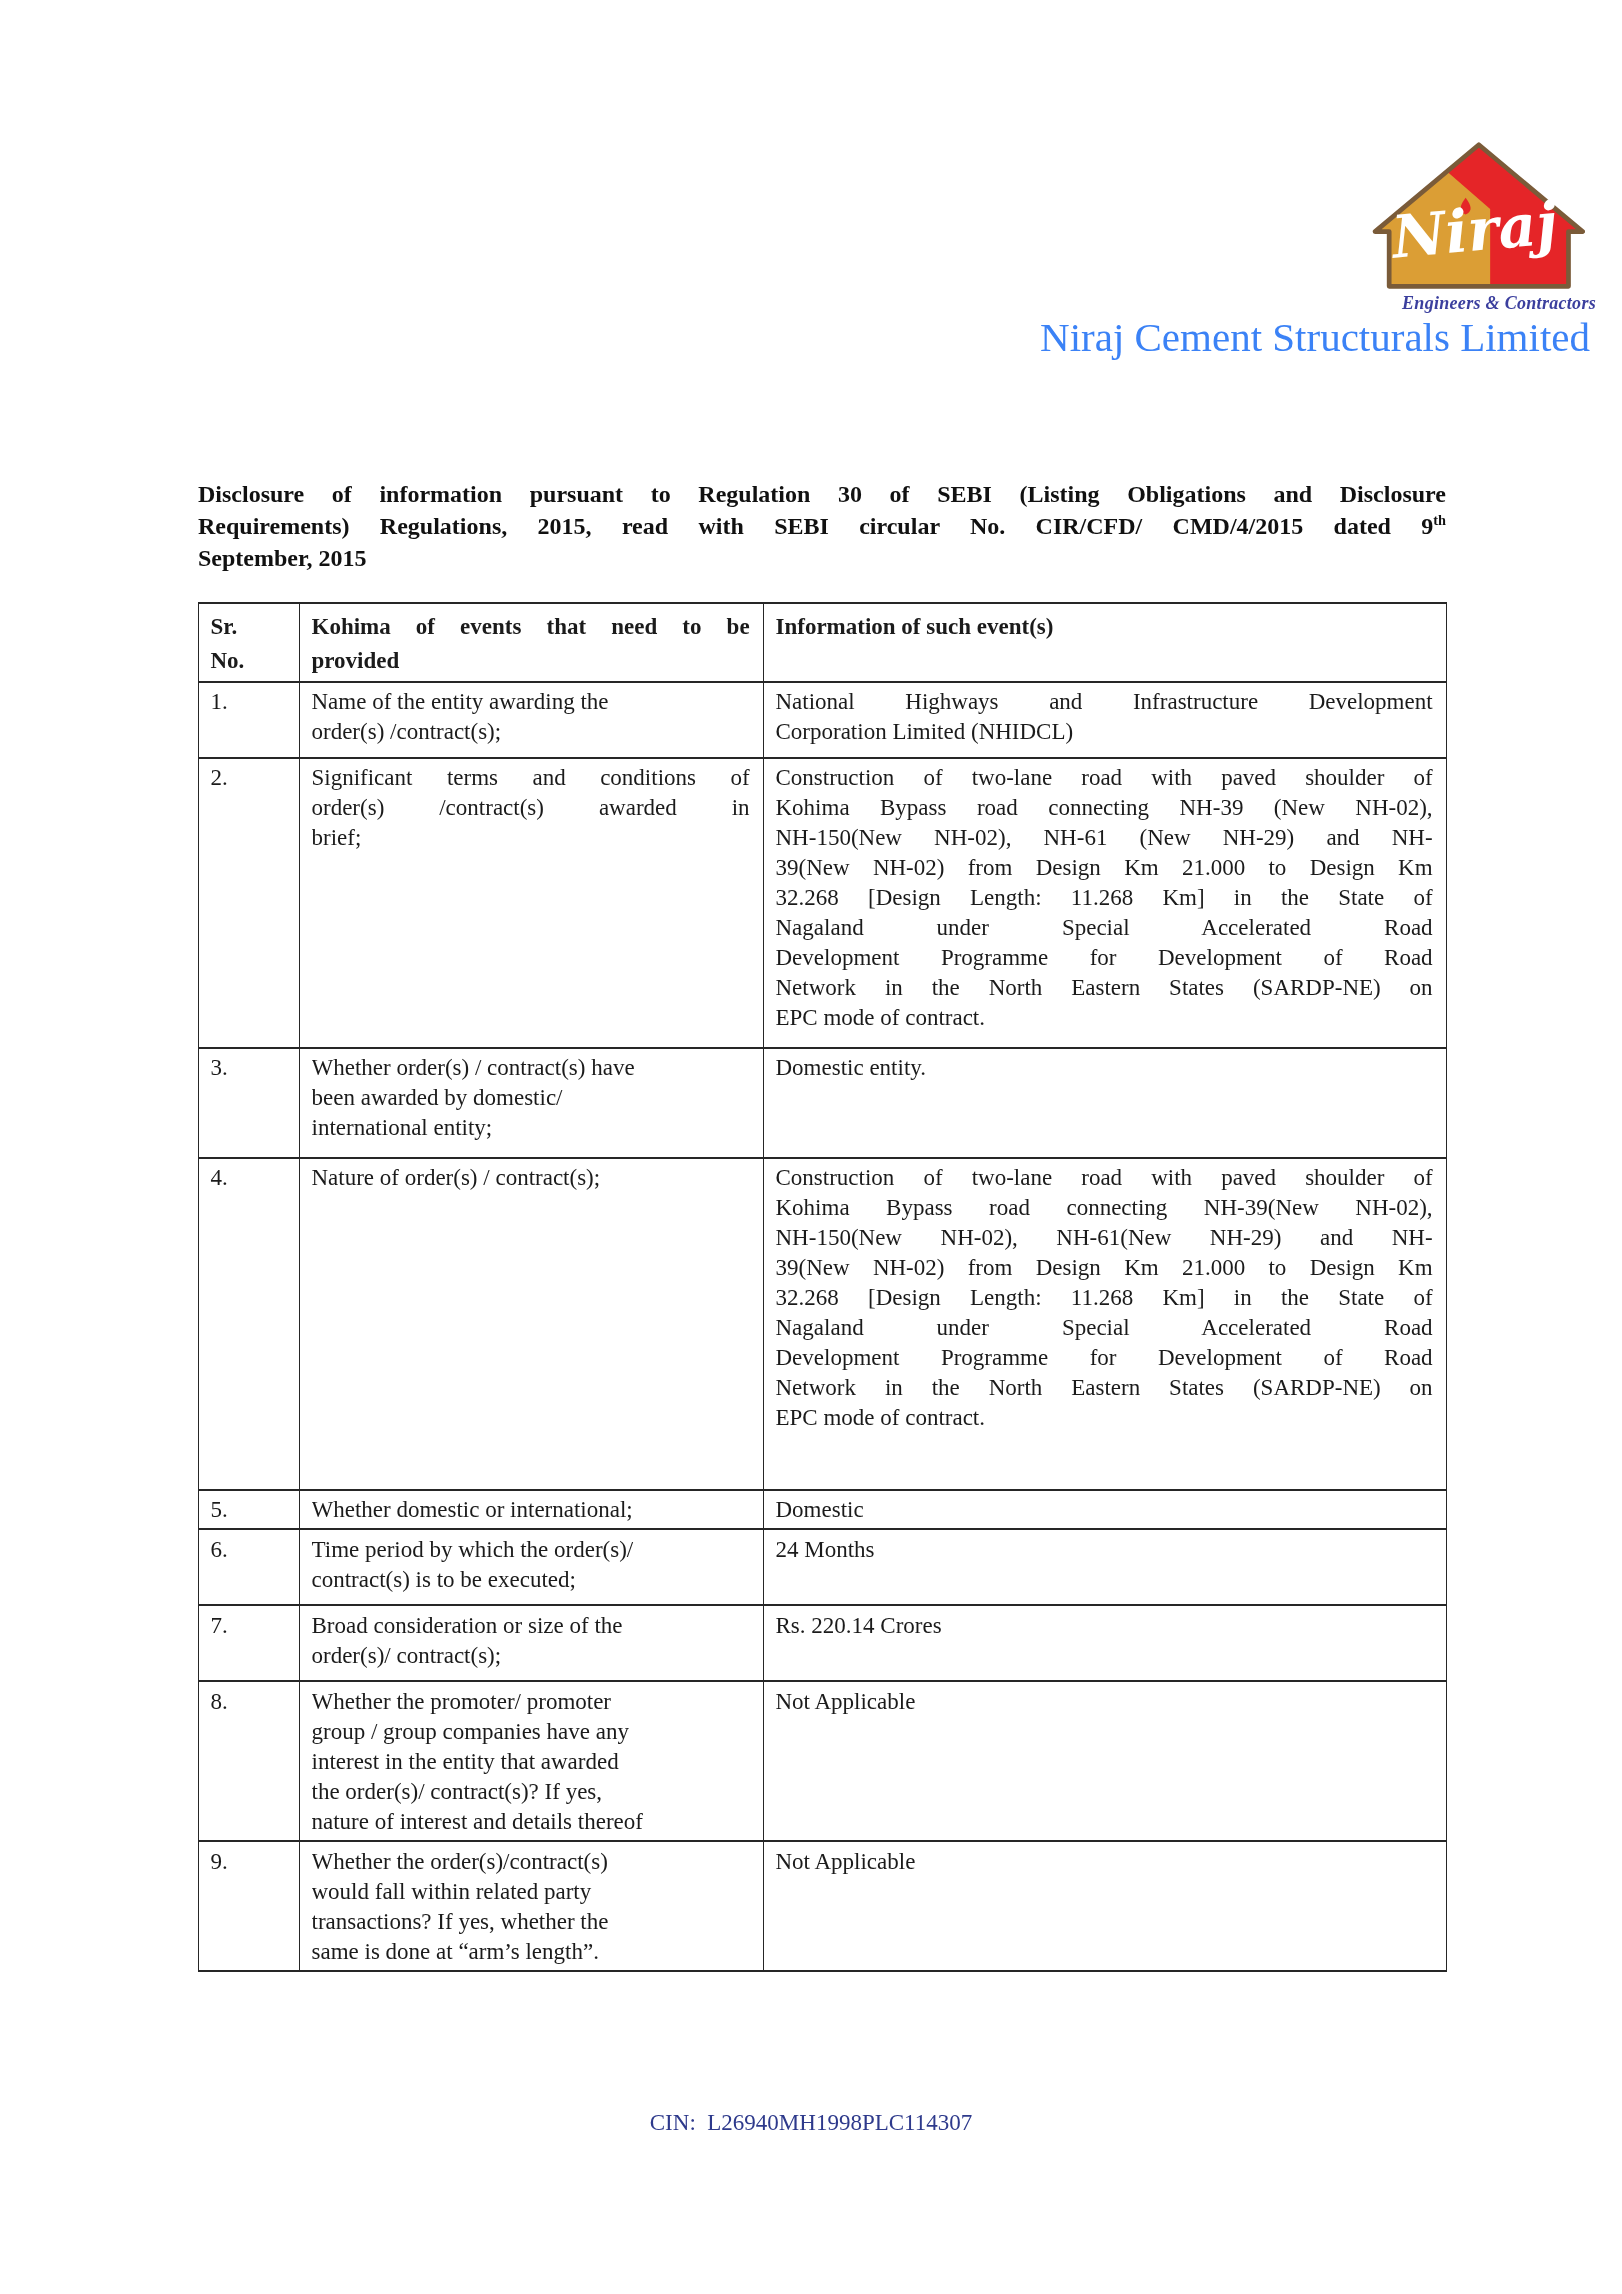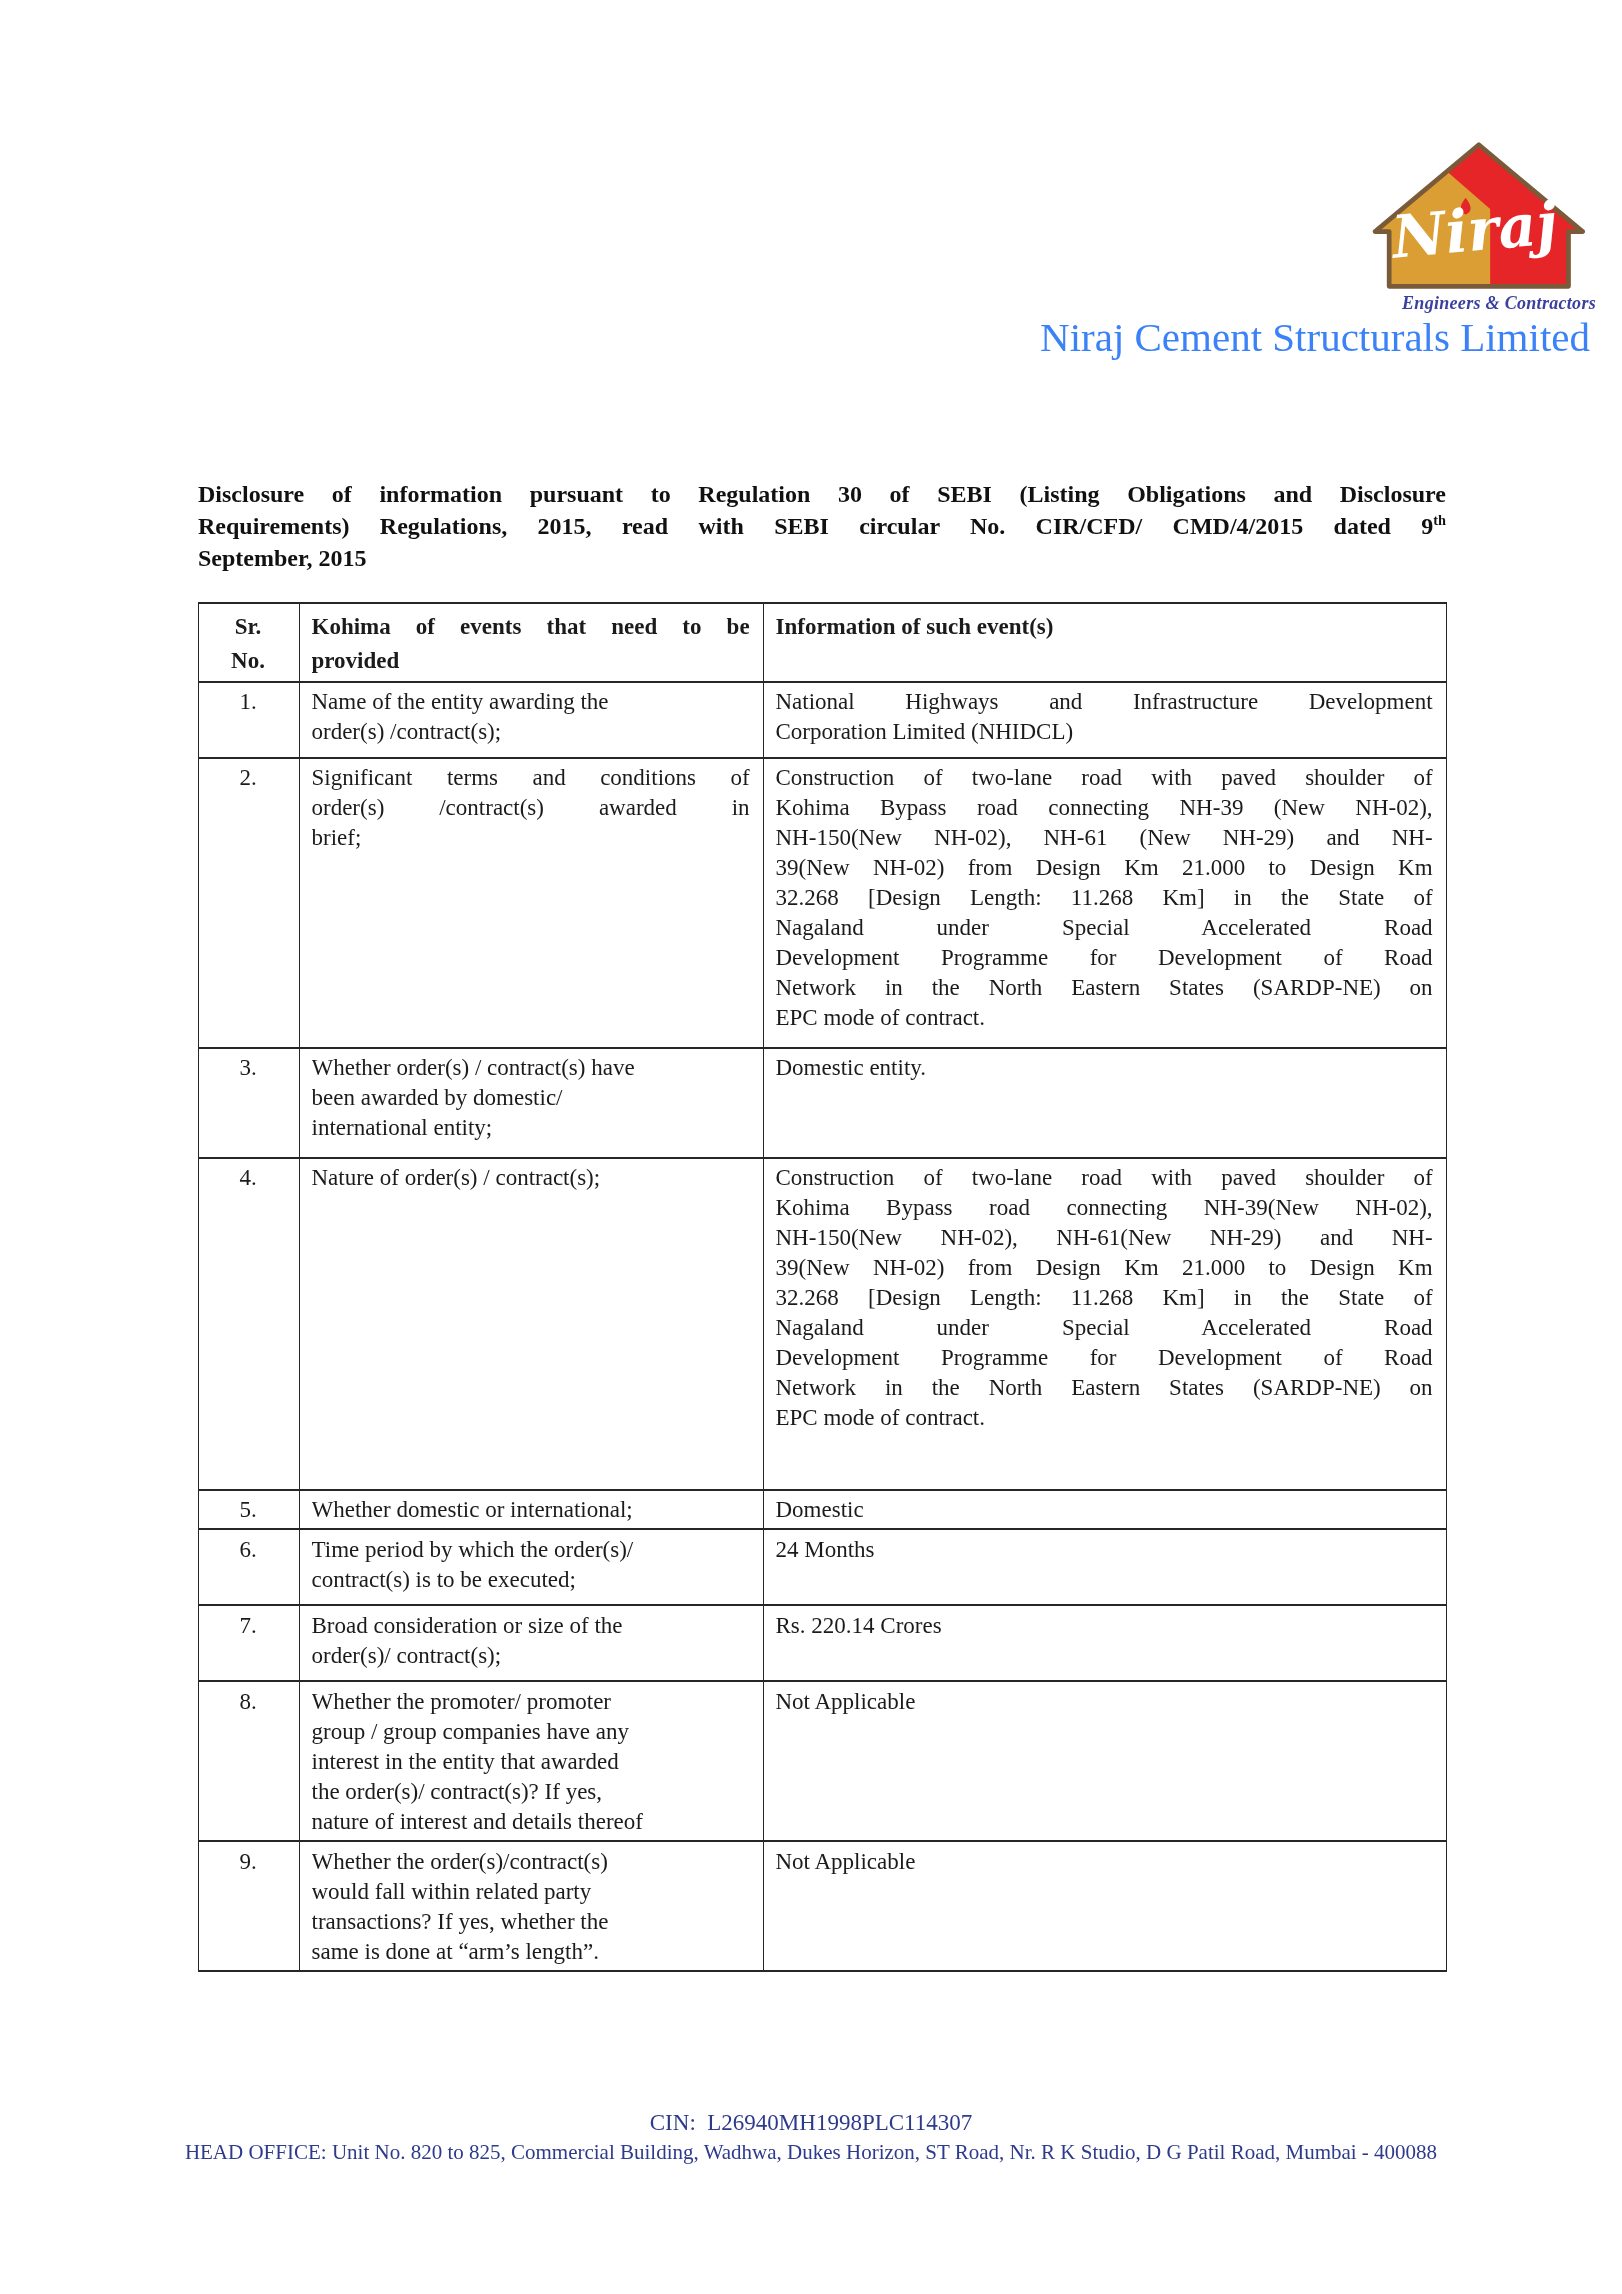--- a/index.html
+++ b/index.html
@@ -25,21 +25,21 @@
   
   table.disclosure { position:absolute; left:198px; top:602px; width:1248px;
                      border-collapse:collapse; table-layout:fixed; }
   table.disclosure col.c1 { width:101px; }
   table.disclosure col.c2 { width:464px; }
   table.disclosure col.c3 { width:683px; }
   table.disclosure th, table.disclosure td {
       border:1.9px solid #262626; border-top-width:2.9px; border-bottom-width:2.9px;
       vertical-align:top; font-size:23px; line-height:30px; padding:4.8px 13.4px 2.9px 11.5px; }
   table.disclosure th { font-weight:bold; line-height:34px; padding-top:5.7px; }
-  td.sr, th.sr { text-align:center; padding-left:3.8px; padding-right:3.8px; }
+  td.sr, th.sr { text-align:left; padding-left:3.8px; padding-right:3.8px; }
   .cell { overflow:hidden; }
   .lf { white-space:pre-line; text-align:left; }
   .jl { white-space:pre-line; text-align:justify; text-align-last:justify; }
   tr.rh0 { height:76px; }  tr.rh1 { height:76px; }  tr.rh2 { height:290px; }
   tr.rh3 { height:110px; } tr.rh4 { height:332px; } tr.rh5 { height:36px; }
   tr.rh6 { height:76px; }  tr.rh7 { height:76px; }  tr.rh8 { height:152px; }
   tr.rh9 { height:127px; }
   td.wide-lh { line-height:35px; }
 
   
@@ -204,17 +204,16 @@
           </td>
       <td>
             <div class="cell lf">Not Applicable</div>
           </td>
     </tr>
   </tbody>
     </table>
 
   <div class="footer">
     <div class="cin">CIN:&nbsp; L26940MH1998PLC114307</div>
-    <div class="office">HEAD OFFICE: Unit No. 820 to 825, Commercial Building, Wadhwa, Dukes Horizon, ST Road, Nr. R K Studio, D G Patil Road, Mumbai - 400088</div>
   </div>
 
 </div>
 
 
 </body></html>

